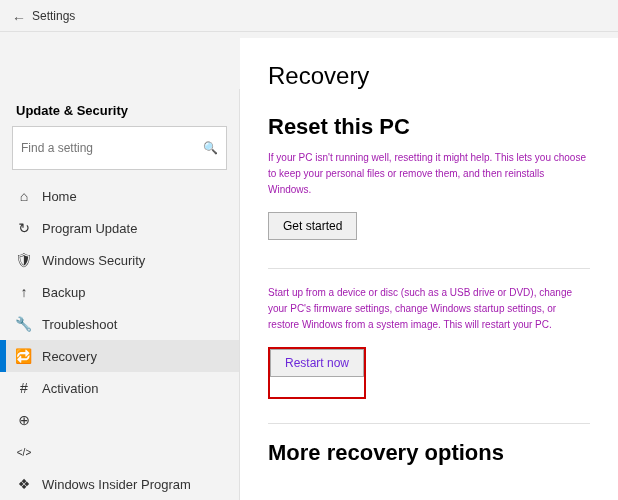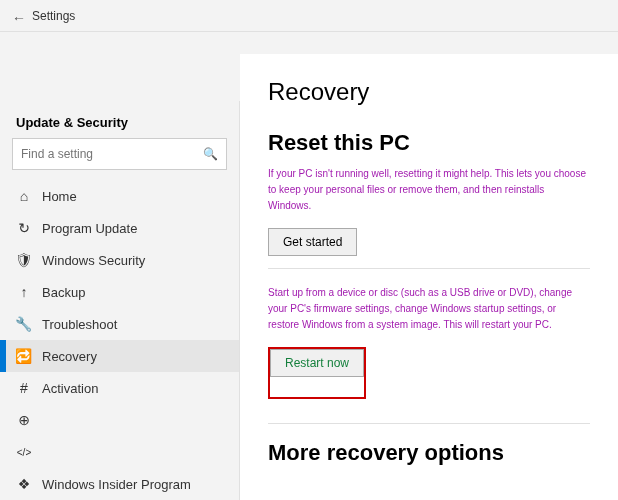--- a/index.html
+++ b/index.html
@@ -62,21 +62,21 @@
       padding: 14px 16px 8px 16px;
     }
 
     .search-box {
       margin: 0 12px 10px 12px;
       display: flex;
       align-items: center;
       border: 1px solid #ccc;
       background: #fff;
       padding: 13px 8px;
-      height: 32px;
+      height: 44px;
     }
     .search-input {
       border: none;
       outline: none;
       font-size: 12px;
       flex: 1;
       background: transparent;
       color: #333;
     }
     .search-icon-svg {
@@ -148,31 +148,31 @@
     }
 
     .btn {
       display: inline-block;
       padding: 6px 14px;
       font-size: 12px;
       border: 1px solid #aaa;
       background: #f0f0f0;
       cursor: pointer;
       color: #000;
-      margin-bottom: 8px;
+      margin-bottom: 24px;
     }
 
     .btn-restart {
       display: inline-block;
       padding: 6px 14px;
       font-size: 12px;
       border: 1px solid #aaa;
       background: #f0f0f0;
       cursor: pointer;
-      color: #15803d;
+      color: #6d28d9;
       margin-bottom: 20px;
     }
 
     .restart-highlight {
       border: 2px solid #c00;
       display: inline-block;
       margin-bottom: 20px;
     }
 
     .divider {

